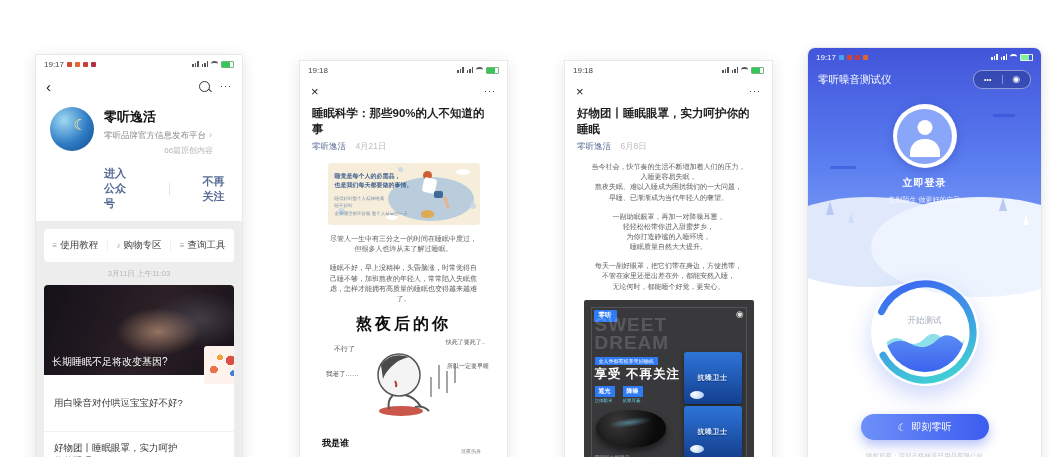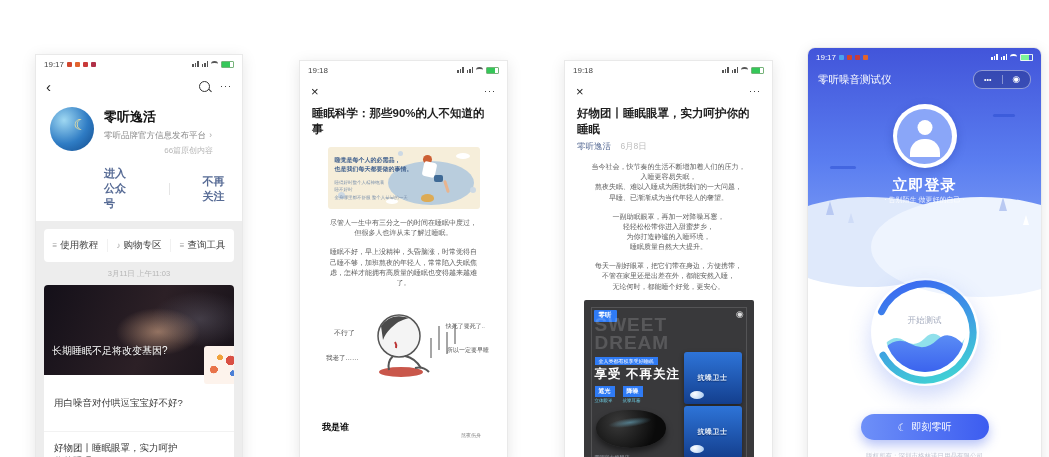--- a/index.html
+++ b/index.html
@@ -50,21 +50,21 @@
   .tab{flex:1;display:flex;align-items:center;justify-content:center;gap:3px;font-size:9.5px;color:#3d3d3d;}
   .tab + .tab{border-left:1px solid #f1f1f1;}
   .tab .tic{color:#9a9a9a;font-size:8px;}
   .p1-date{text-align:center;font-size:7.5px;color:#b5b5b5;margin:7px 0 6px;}
   .card{margin:0 8px;background:#fff;border-radius:4px;overflow:hidden;}
   .feat{height:90px;position:relative;
      background:
        radial-gradient(ellipse 60px 34px at 60% 52%, rgba(233,183,147,.55), rgba(233,183,147,0) 70%),
        radial-gradient(ellipse 70px 40px at 82% 38%, rgba(150,150,170,.28), transparent 70%),
        linear-gradient(112deg,#141019,#2c2026 55%,#171219);}
-  .feat-cap{position:absolute;left:8px;bottom:17px;color:#fff;font-size:10px;text-shadow:0 1px 2px rgba(0,0,0,.6);}
+  .feat-cap{position:absolute;left:8px;bottom:6px;color:#fff;font-size:10px;text-shadow:0 1px 2px rgba(0,0,0,.6);}
   .item{display:flex;align-items:center;justify-content:space-between;padding:9px 10px;}
   .item + .item{border-top:1px solid #f2f2f2;}
   .item-title{font-size:9.5px;color:#353535;line-height:1.4;width:132px;}
   .thumb{width:38px;height:38px;border-radius:3px;flex:none;position:relative;}
   .thumb.t1{background:
       radial-gradient(circle 4px at 26% 62%,#e8734a 96%,transparent),
       radial-gradient(circle 5px at 70% 38%,#d94f43 96%,transparent),
       radial-gradient(circle 3px at 76% 72%,#4a7fd6 96%,transparent),
       radial-gradient(circle 3px at 42% 30%,#f0a23c 96%,transparent),#fdf3ec;}
 
@@ -151,21 +151,21 @@
   .capsule span + span{border-left:1px solid rgba(255,255,255,.4);font-size:9px;}
   .avatar4{position:absolute;left:50%;top:56px;transform:translateX(-50%);width:64px;height:64px;
         border-radius:50%;background:#fff;display:flex;align-items:center;justify-content:center;
         box-shadow:0 3px 10px rgba(20,40,140,.25);}
   .avatar4 .inner{width:55px;height:55px;border-radius:50%;background:#8aa6f8;position:relative;overflow:hidden;}
   .avatar4 .inner::before{content:"";position:absolute;left:50%;top:11px;transform:translateX(-50%);
         width:15px;height:15px;border-radius:50%;background:#fff;}
   .avatar4 .inner::after{content:"";position:absolute;left:50%;top:30px;transform:translateX(-50%);
         width:30px;height:18px;border-radius:14px 14px 0 0;background:#fff;}
   .login4{position:absolute;left:0;right:0;top:128px;text-align:center;color:#fff;
-        font-size:15px;font-weight:600;letter-spacing:1px;}
+        font-size:10px;font-weight:600;letter-spacing:1px;}
   .slogan4{position:absolute;left:0;right:0;top:147px;text-align:center;color:rgba(255,255,255,.85);font-size:7px;}
   .ringwrap{position:absolute;left:50%;top:230px;transform:translateX(-50%);width:108px;height:108px;
         border-radius:50%;box-shadow:0 10px 22px rgba(92,125,240,.30);}
   .ringtxt{position:absolute;left:0;right:0;top:37px;text-align:center;font-size:8.5px;color:#a6adbf;}
   .btn4{position:absolute;left:50%;top:366px;transform:translateX(-50%);width:128px;height:26px;
         border-radius:13px;background:linear-gradient(90deg,#6e90f8,#3c5cf0);display:flex;align-items:center;
         justify-content:center;gap:5px;color:#fff;font-size:10px;box-shadow:0 5px 12px rgba(70,100,235,.40);}
   .btn4 .mn{font-size:10px;}
   .foot4{position:absolute;left:0;right:0;top:404px;text-align:center;font-size:6.5px;color:#c3c7d4;}
 </style>
@@ -264,20 +264,24 @@
         </span>
       <span class="wifi"></span>
       <span class="batt"></span>
     </div>
     <div class="nav2">
       <span class="close">×</span>
       <span class="sp"></span>
       <span class="dots">···</span>
     </div>
     <div class="art-title">睡眠科学：那些90%的人不知道的事</div>
+    <div class="byline">
+      <span class="src">零听逸活</span>
+      <span class="dt">4月21日</span>
+    </div>
     <div class="illu">
       <div class="blob"></div>
       <div class="cl" style="right:10px;top:6px;width:14px;height:6px"></div>
       <div class="cl" style="left:58px;bottom:5px;width:12px;height:5px"></div>
       <div class="dt1" style="left:10px;bottom:10px;width:7px;height:7px"></div>
       <div class="dt2" style="left:70px;top:4px;width:5px;height:5px"></div>
       <div class="dt3" style="right:4px;bottom:16px;width:6px;height:6px"></div>
       <div class="hair"></div>
       <div class="shirt"></div>
       <div class="pants"></div>
@@ -297,20 +301,21 @@
       <div>尽管人一生中有三分之一的时间在睡眠中度过，</div>
       <div>但很多人也许从未了解过睡眠。</div>
     </div>
     <div class="para">
       <div>睡眠不好，早上没精神，头昏脑涨，时常觉得自</div>
       <div>己睡不够，加班熬夜的年轻人，常常陷入失眠焦</div>
       <div>虑，怎样才能拥有高质量的睡眠也变得越来越难</div>
       <div>了。</div>
     </div>
     <div class="comic">
+      <div class="comic-title">熬夜后的你</div>
       <svg width="130" height="96" viewBox="0 0 130 96">
         <circle cx="60" cy="38" r="21" fill="#f4f4f4" stroke="#555" stroke-width="1.5"></circle>
         <path d="M42 28 Q52 14 70 20 Q60 22 52 30 Q46 36 44 42 Z" fill="#4a4a4a"></path>
         <path d="M56 44 q2 3 1 6" stroke="#b33" stroke-width="2" fill="none"></path>
         <ellipse cx="62" cy="74" rx="22" ry="5" fill="#c0392b" opacity="0.85"></ellipse>
         <path d="M66 58 q10 2 16 12" stroke="#555" stroke-width="2" fill="none"></path>
         <path d="M54 58 q-6 6 -4 14" stroke="#555" stroke-width="2" fill="none"></path>
         <path d="M76 70 q8 -2 14 4" stroke="#555" stroke-width="2" fill="none"></path>
         <line x1="100" y1="28" x2="100" y2="52" stroke="#888" stroke-width="1.5"></line>
         <line x1="108" y1="34" x2="108" y2="56" stroke="#888" stroke-width="1.5"></line>

